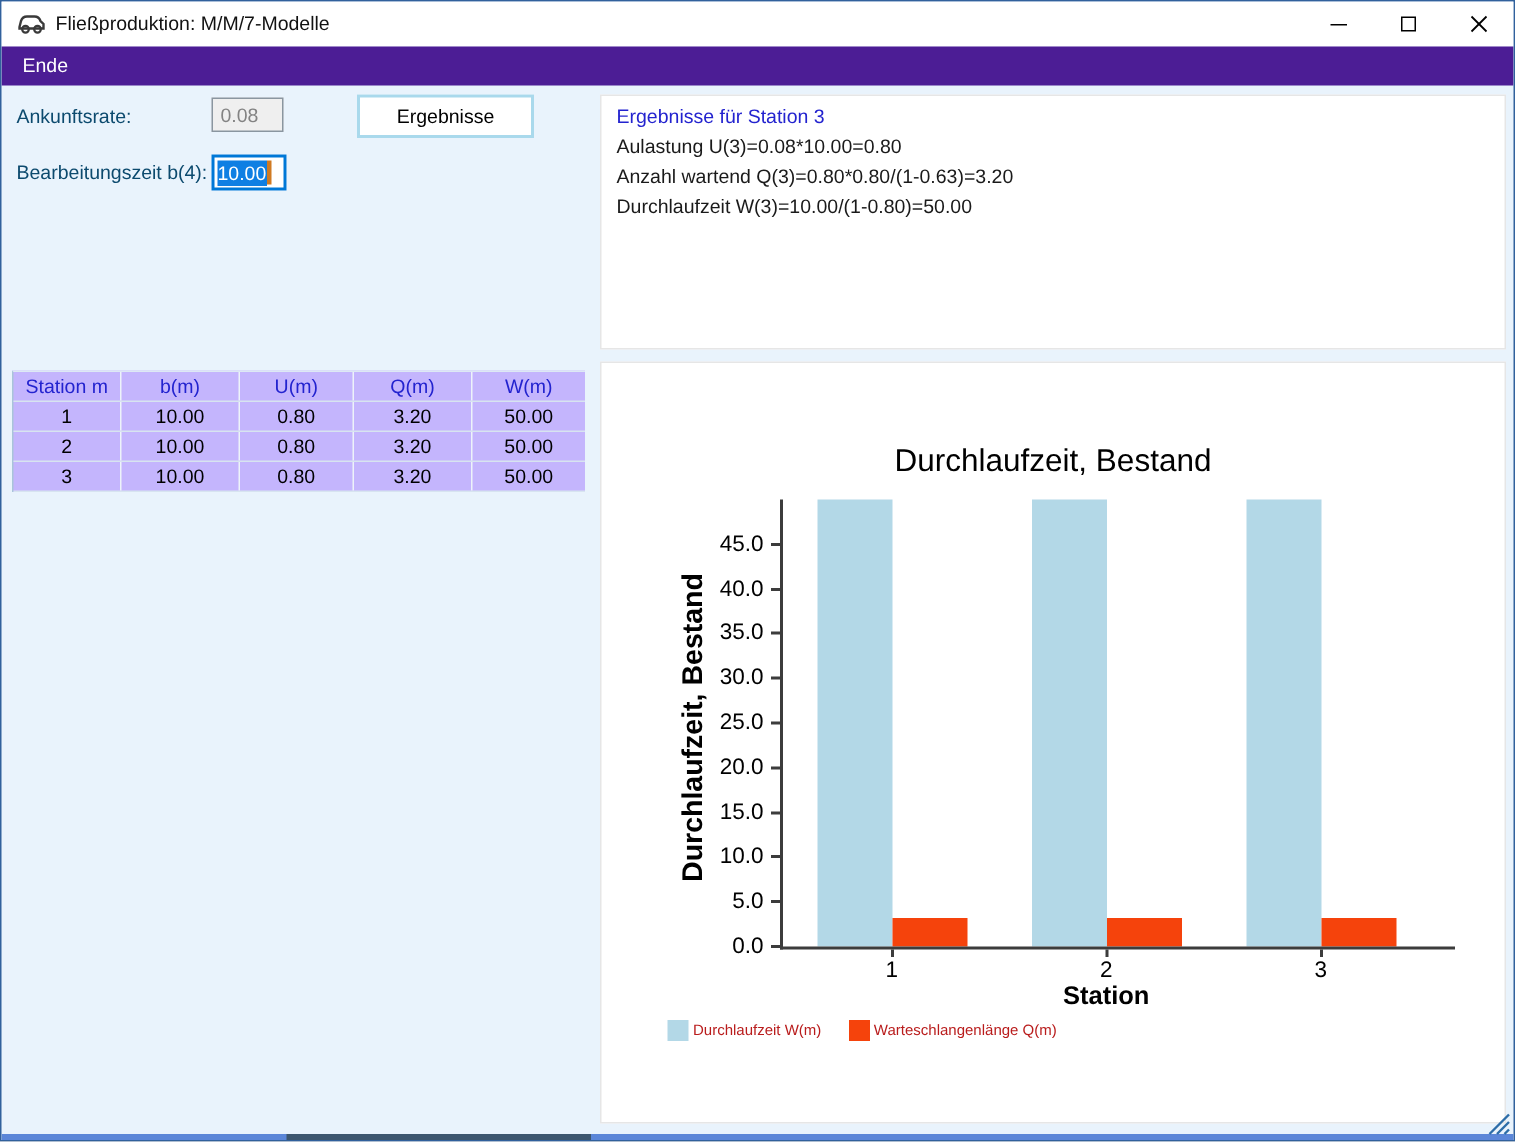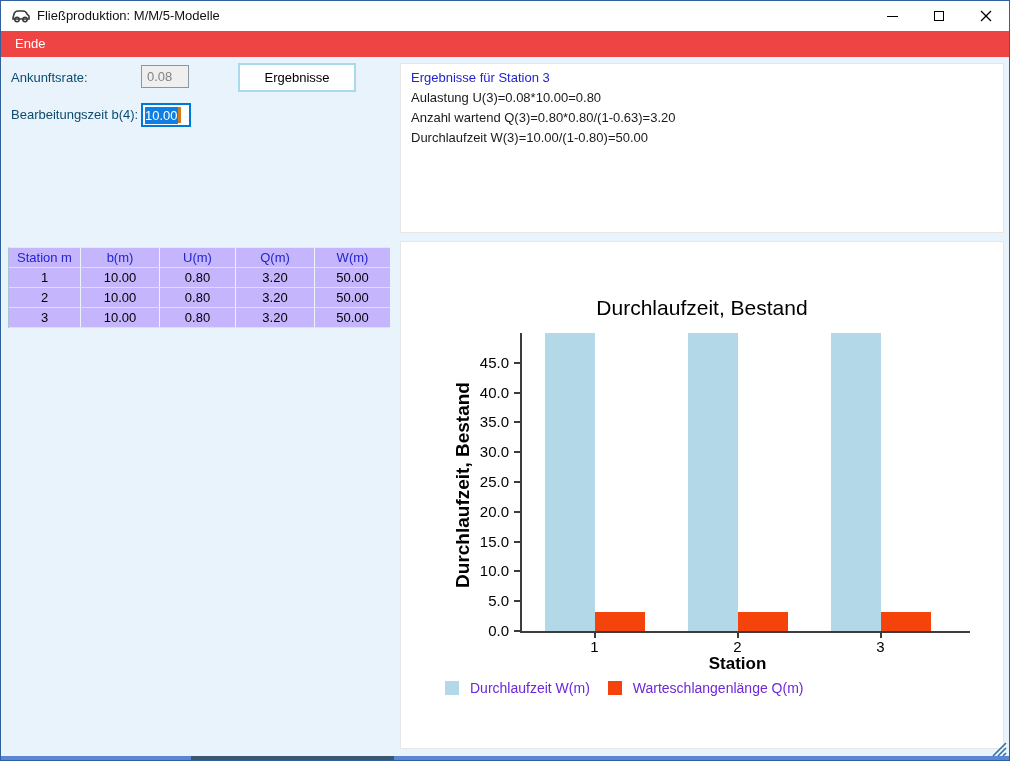--- a/index.html
+++ b/index.html
@@ -14,21 +14,21 @@
   
   .titlebar { position:absolute; left:0; top:0; width:100%; height:30px; background:#ffffff; }
   .app-icon { position:absolute; left:10px; top:8px; width:20px; height:14px; }
   .title-text { position:absolute; left:36px; top:7px; font-size:13px; color:#111; white-space:nowrap; }
   .wb { position:absolute; top:0; width:46px; height:30px; display:flex; align-items:center; justify-content:center; cursor:default; }
   .wb-min { left:868px; } .wb-max { left:915px; } .wb-close { left:962px; }
   .glyph-min { width:11px; height:1px; background:#000; display:block; }
   .glyph-max { width:10px; height:10px; border:1px solid #000; display:block; }
 
   
-  .menubar { position:absolute; left:0; top:30px; width:100%; height:26px; background:#ef4444; }
+  .menubar { position:absolute; left:0; top:30px; width:100%; height:26px; background:#4c1d95; }
   .menu-item { display:inline-block; padding:0 14px; line-height:26px; color:#ffffff; font-size:13px; cursor:default; }
 
   
   .lbl { position:absolute; font-size:13px; color:#0c4a6e; white-space:nowrap; }
   .lbl-arrival { left:10px; top:69px; }
   .lbl-service { left:10px; top:106px; }
 
   .input-disabled {
     position:absolute; left:140px; top:64px; width:48px; height:23px;
     background:#efefef; border:1px solid #8a96a0; color:#838383;
@@ -61,41 +61,41 @@
   .results-panel { left:399px; top:62px; width:604px; height:170px; padding:4px 10px; }
   .results-title { font-size:13px; color:#2323cf; line-height:20px; }
   .results-line { font-size:13px; color:#1a1a1a; line-height:20px; }
   .chart-panel { left:399px; top:240px; width:604px; height:508px; }
 
   
   .chart-title { position:absolute; left:0; top:54px; width:100%; text-align:center; font-size:21px; color:#000; }
   .y-axis-label { position:absolute; left:62px; top:243px; transform:translate(-50%,-50%) rotate(-90deg); font-size:19px; font-weight:bold; white-space:nowrap; color:#000; }
   .x-axis-label { position:absolute; left:122px; top:412px; width:429px; text-align:center; font-size:17px; font-weight:bold; color:#000; }
   .legend { position:absolute; left:44px; top:438px; display:flex; gap:18px; align-items:center; }
-  .legend-item { display:flex; align-items:center; gap:11px; font-size:14px; color:#6d28d9; white-space:nowrap; }
+  .legend-item { display:flex; align-items:center; gap:3px; font-size:10px; color:#b91c1c; white-space:nowrap; }
   .legend-swatch { width:14px; height:14px; display:block; } 
   .tick-label { font-size:15px; color:#000; }
 
   
   .bottom-strip { position:absolute; left:0; top:755px; width:1010px; height:6px; background:#5b86d8; }
   .bottom-strip-dark { position:absolute; left:190px; top:0; width:203px; height:6px; background:#3d566f; }
   .resize-grip { position:absolute; left:988px; top:738px; width:18px; height:18px; cursor:nwse-resize; }
 </style>
 </head>
 <body>
 
 <div class="window">
 
   <div class="titlebar">
     <svg class="app-icon" viewBox="0 0 20 14">
       <path d="M2 9 L3 5 Q4 2 7 2 L12 2 Q15 2 16 5 L18 7 L18 10 L2 10 Z" fill="none" stroke="#3a3a3a" stroke-width="1.6"></path>
       <circle cx="6" cy="10.5" r="2.2" fill="none" stroke="#3a3a3a" stroke-width="1.5"></circle>
       <circle cx="14" cy="10.5" r="2.2" fill="none" stroke="#3a3a3a" stroke-width="1.5"></circle>
     </svg>
-    <span class="title-text">Fließproduktion: M/M/5-Modelle</span>
+    <span class="title-text">Fließproduktion: M/M/7-Modelle</span>
     <div class="wb wb-min">
         <span class="glyph-min"></span>
       </div>
     <div class="wb wb-max">
         <span class="glyph-max"></span>
       </div>
     <div class="wb wb-close">
       <svg width="12" height="12" viewBox="0 0 12 12">
         <line x1="1" y1="1" x2="11" y2="11" stroke="#000" stroke-width="1.2"></line>
         <line x1="11" y1="1" x2="1" y2="11" stroke="#000" stroke-width="1.2"></line>

